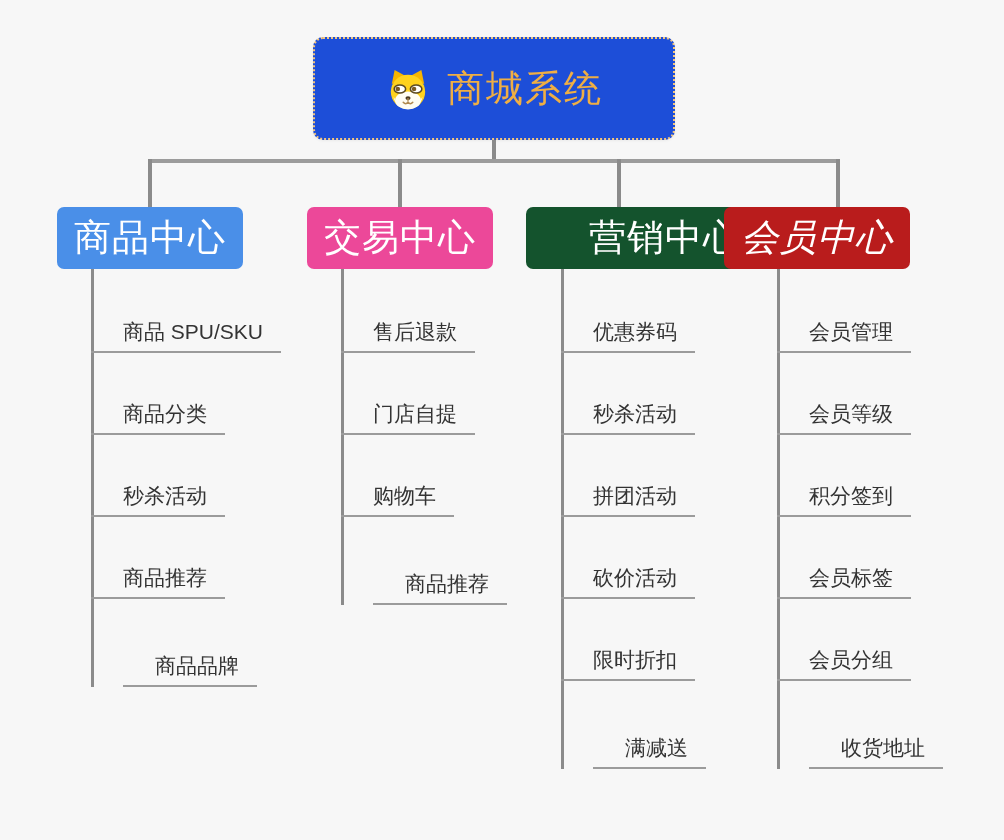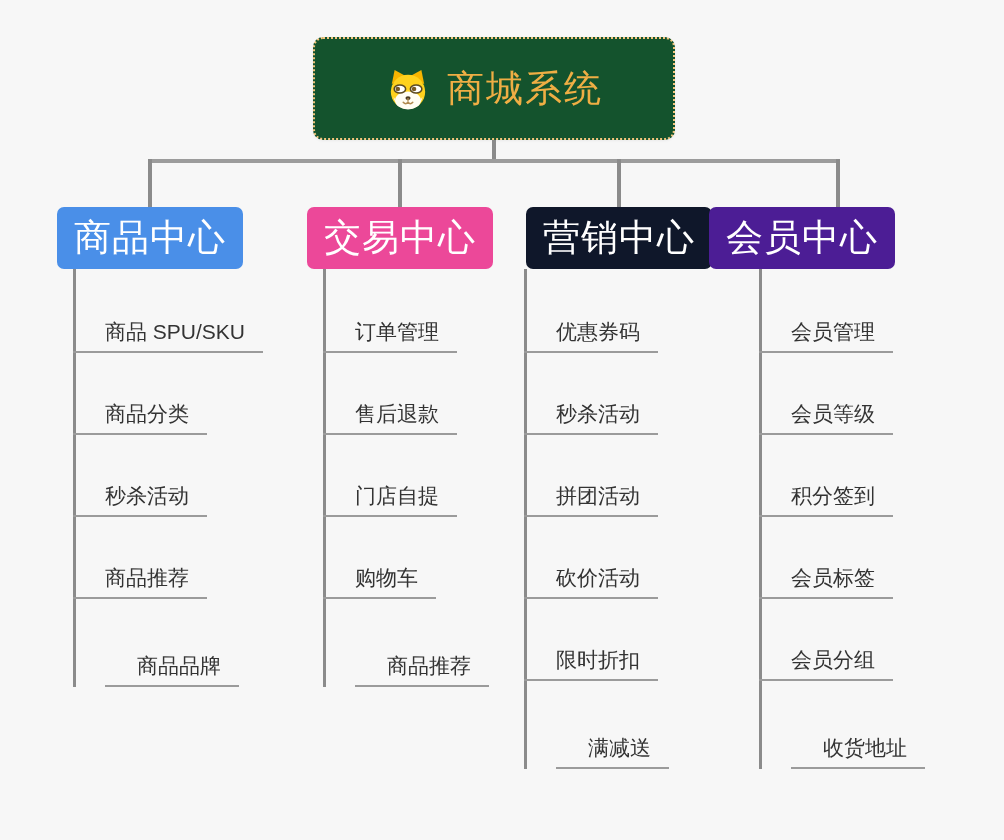--- a/index.html
+++ b/index.html
@@ -8,40 +8,40 @@
     --underline:#9b9b9b;
     --child-text:#333333;
   }
   html,body{margin:0;padding:0;background:var(--bg);}
   body{font-family:"Liberation Sans","DejaVu Sans",sans-serif;}
   .canvas{position:relative;width:1004px;height:840px;background:var(--bg);overflow:hidden;}
 
   
   .root-node{
     position:absolute;left:313px;top:37px;width:362px;height:103px;
-    background:#14532d;border:2px dotted #f2c57c;border-radius:10px;
+    background:#1d4ed8;border:2px dotted #f2c57c;border-radius:10px;
     box-sizing:border-box;display:flex;align-items:center;justify-content:center;gap:16px;
     box-shadow:0 1px 3px rgba(0,0,0,0.05);
   }
   .root-title{font-size:37px;color:#efae44;letter-spacing:2px;font-weight:500;}
   .dog{display:inline-flex;}
 
   
   .conn{position:absolute;background:var(--conn);}
   .conn.h{background:#9c9c9c;}
 
   
   .branch-box{
     position:absolute;top:207px;width:186px;height:62px;border-radius:7px;
     display:flex;align-items:center;justify-content:center;
     color:#ffffff;font-size:37px;letter-spacing:1px;font-weight:500;
   }
 
   
-  .children{position:absolute;top:269px;border-left:3px solid var(--conn);}
+  .children{position:absolute;top:269px;border-left:3px solid var(--conn);margin-left:18px;}
   .child-row{height:82px;display:flex;align-items:flex-end;}
   .child-row:first-child{height:84px;}
   .child-row:last-child{height:88px;padding-left:32px;}
   .child-label{
     display:inline-block;border-bottom:2px solid var(--underline);
     padding:0 18px 6px 32px;margin-left:-3px;
     font-size:21px;color:var(--child-text);white-space:nowrap;line-height:1.25;
   }
 </style>
 </head>
@@ -93,61 +93,58 @@
         <div class="child-row">
           <span class="child-label">商品品牌</span>
         </div>
       </div>
       <div class="conn" style="left: 398px; top: 159px; width: 4px; height: 48px;"></div>
       <div class="branch-box" style="left: 307px; background: #ec4899;">
         <span>交易中心</span>
       </div>
       <div class="children" style="left: 323px;">
         <div class="child-row">
-          <span class="child-label">订单管理</span>
-        </div>
-        <div class="child-row">
           <span class="child-label">售后退款</span>
         </div>
         <div class="child-row">
           <span class="child-label">门店自提</span>
         </div>
         <div class="child-row">
           <span class="child-label">购物车</span>
         </div>
         <div class="child-row">
           <span class="child-label">商品推荐</span>
         </div>
       </div>
       <div class="conn" style="left: 617px; top: 159px; width: 4px; height: 48px;"></div>
-      <div class="branch-box" style="left: 526px; background: #0f172a;">
+      <div class="branch-box" style="left: 526px; background: #14532d; padding-left: 46px;">
         <span>营销中心</span>
       </div>
-      <div class="children" style="left: 524px;">
+      <div class="children" style="left: 543px;">
         <div class="child-row">
           <span class="child-label">优惠券码</span>
         </div>
         <div class="child-row">
           <span class="child-label">秒杀活动</span>
         </div>
         <div class="child-row">
           <span class="child-label">拼团活动</span>
         </div>
         <div class="child-row">
           <span class="child-label">砍价活动</span>
         </div>
         <div class="child-row">
           <span class="child-label">限时折扣</span>
         </div>
         <div class="child-row">
           <span class="child-label">满减送</span>
         </div>
       </div>
       <div class="conn" style="left: 836px; top: 159px; width: 4px; height: 48px;"></div>
-      <div class="branch-box" style="left: 709px; background: #4c1d95;">
+      <div class="branch-box" style="left: 724px; background: #b91c1c; font-style: italic;">
         <span>会员中心</span>
       </div>
       <div class="children" style="left: 759px;">
         <div class="child-row">
           <span class="child-label">会员管理</span>
         </div>
         <div class="child-row">
           <span class="child-label">会员等级</span>
         </div>
         <div class="child-row">

